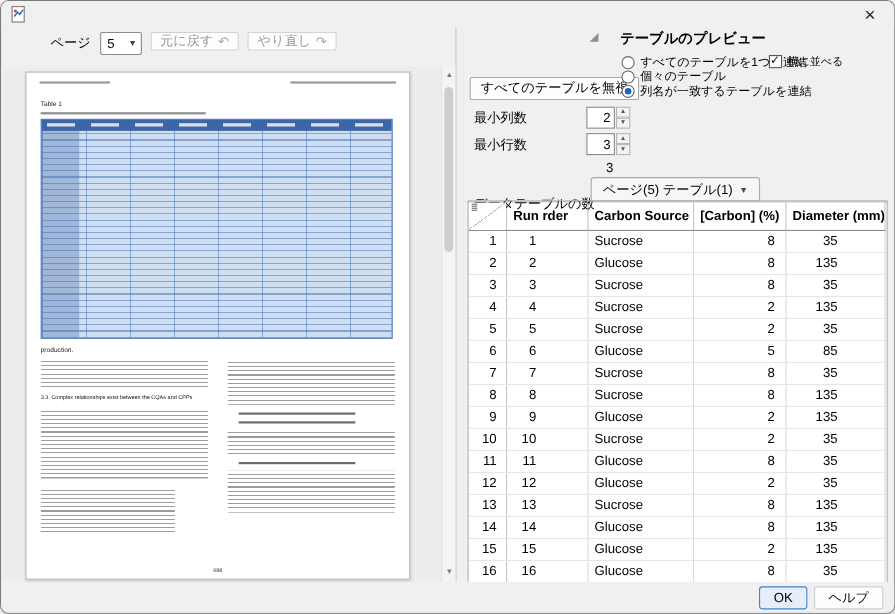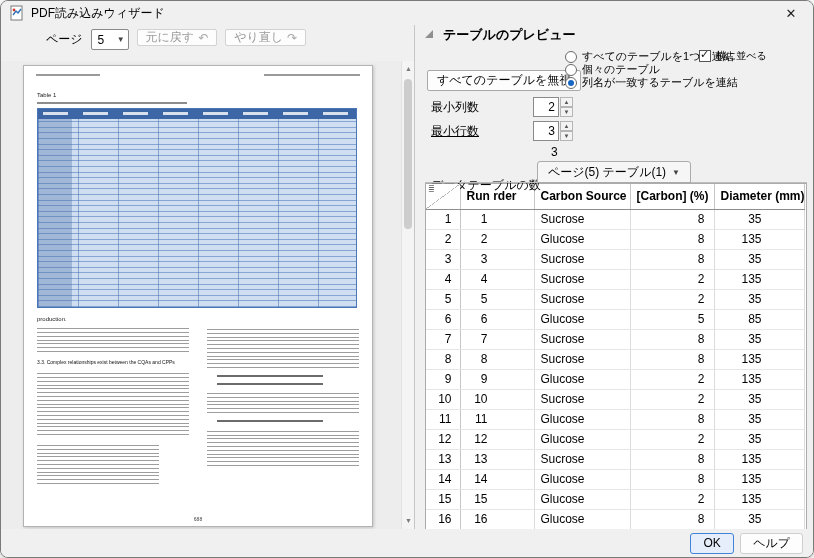--- a/index.html
+++ b/index.html
@@ -81,21 +81,21 @@
                   background:#f4f4f4; border-left:1px solid #e2e2e2; }
   .pv-thumb { position:absolute; left:2px; right:2px; top:18px; height:150px;
               background:#cdcdcd; border-radius:4px; }
   .pv-arrow { position:absolute; left:0; width:13px; height:14px; font-size:7px;
               color:#7a7a7a; text-align:center; line-height:14px; }
   .pv-arrow.up { top:1px; } .pv-arrow.down { bottom:1px; }
 
   
   .right-pane { flex:1 1 auto; display:flex; flex-direction:column; min-width:0;
                 padding:2px 6px 0 10px; }
-  .rp-header { height:16px; flex:0 0 16px; display:flex; align-items:center; gap:10px; }
+  .rp-header { height:16px; flex:0 0 16px; display:flex; align-items:center; gap:20px;justify-content:center; }
   .rp-header .disc { width:0; height:0; border-left:8px solid transparent;
                      border-bottom:8px solid #8f8f8f; transform:translateY(-1px); }
   .rp-header .txt { font-weight:bold; font-size:13px; }
 
   .controls { position:relative; height:116px; flex:0 0 116px; }
   .ctl-btn { position:absolute; height:21px; padding:0 9px; background:#fdfdfd;
              border:1px solid #a9a9a9; border-radius:2px; font-size:12px; cursor:pointer; }
   .btn-detect { left:6px; top:4px; }
   .btn-ignore { left:2px; top:27px; }
 
@@ -163,21 +163,20 @@
 <div class="window">
 
   <div class="titlebar">
     <span class="app-icon">
       <svg width="16" height="16" viewBox="0 0 16 16">
         <rect x="2" y="1" width="11" height="14" fill="#ffffff" stroke="#7a7a7a"></rect>
         <polyline points="4,10 7,6 9,8 12,4" fill="none" stroke="#2e6fb5" stroke-width="1.4"></polyline>
         <circle cx="5" cy="5" r="1.4" fill="#d23b2e"></circle>
       </svg>
     </span>
-    <span class="title">PDF読み込みウィザード</span>
     <button class="close">✕</button>
   </div>
 
   <div class="main">
 
     <div class="left-pane">
 
       <div class="left-toolbar">
         <span class="page-label">ページ</span>
         <div class="page-select">
@@ -267,21 +266,21 @@
 
         <span class="num-label" style="top:54px;">最小列数</span>
         <div class="stepper" style="left:108px; top:54px;">
           <div class="val">2</div>
           <div class="arrows">
             <div>▲</div>
             <div>▼</div>
           </div>
         </div>
 
-        <span class="num-label" style="top:78px;text-decoration:underline;">最小行数</span>
+        <span class="num-label" style="top:78px;">最小行数</span>
         <div class="stepper" style="left:108px; top:78px;">
           <div class="val">3</div>
           <div class="arrows">
             <div>▲</div>
             <div>▼</div>
           </div>
         </div>
 
         <span class="count-label">データテーブルの数</span>
         <span class="count-value">3</span>

